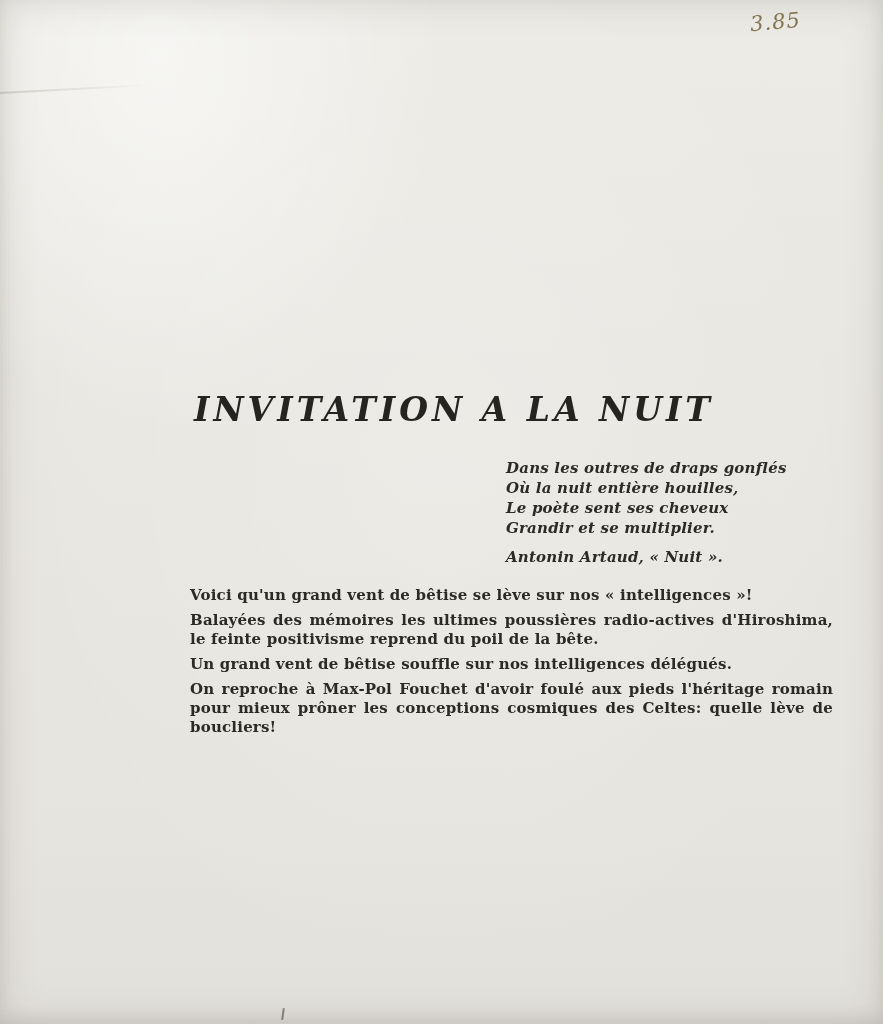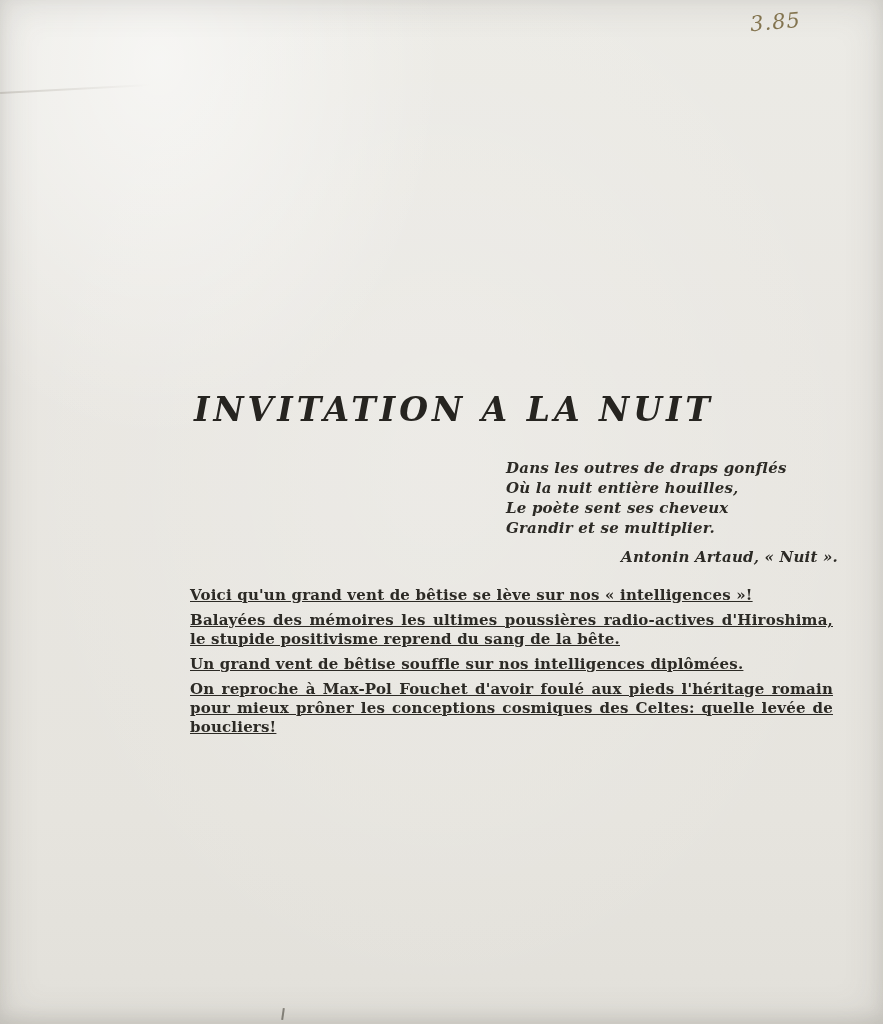--- a/index.html
+++ b/index.html
@@ -66,37 +66,35 @@
     font-size: 15px;
     font-style: italic;
     font-weight: bold;
     line-height: 20px;
     letter-spacing: 0.2px;
     color: #2c2a25;
     margin-left: 44px;
   }
   .epigraph-attribution {
     margin-top: 9px;
-    text-align: right;
     font-style: italic;
     font-weight: bold;
     font-size: 15px;
   }
   .body-text {
     position: absolute;
     left: 190px;
     top: 586px;
     width: 643px;
     font-size: 15px;
     font-weight: bold;
     line-height: 19px;
     letter-spacing: 0.2px;
     text-align: justify;
     color: #2c2a25;
-    text-decoration: underline;
   }
   .body-text p {
     margin: 0 0 6px 0;
   }
   .scan-mark {
     position: absolute;
     left: 282px;
     top: 1008px;
     width: 2px;
     height: 12px;
@@ -120,20 +118,20 @@
   <div class="epigraph">
     <div>Dans les outres de draps gonflés</div>
     <div>Où la nuit entière houilles,</div>
     <div>Le poète sent ses cheveux</div>
     <div>Grandir et se multiplier.</div>
     <div class="epigraph-attribution">Antonin Artaud, « Nuit ».</div>
   </div>
 
   <div class="body-text">
     <p>Voici qu'un grand vent de bêtise se lève sur nos « intelligences »!</p>
-    <p>Balayées des mémoires les ultimes poussières radio-actives d'Hiroshima, le stupide positivisme reprend du sang de la bête.</p>
-    <p>Un grand vent de bêtise souffle sur nos intelligences diplômées.</p>
-    <p>On reproche à Max-Pol Fouchet d'avoir foulé aux pieds l'héritage romain pour mieux prôner les conceptions cosmiques des Celtes: quelle levée de boucliers!</p>
+    <p>Balayées des mémoires les ultimes poussières radio-actives d'Hiroshima, le feinte positivisme reprend du poil de la bête.</p>
+    <p>Un grand vent de bêtise souffle sur nos intelligences délégués.</p>
+    <p>On reproche à Max-Pol Fouchet d'avoir foulé aux pieds l'héritage romain pour mieux prôner les conceptions cosmiques des Celtes: quelle lève de boucliers!</p>
   </div>
 
   <div class="scan-mark"></div>
 
 </div>
 
 </body></html>

